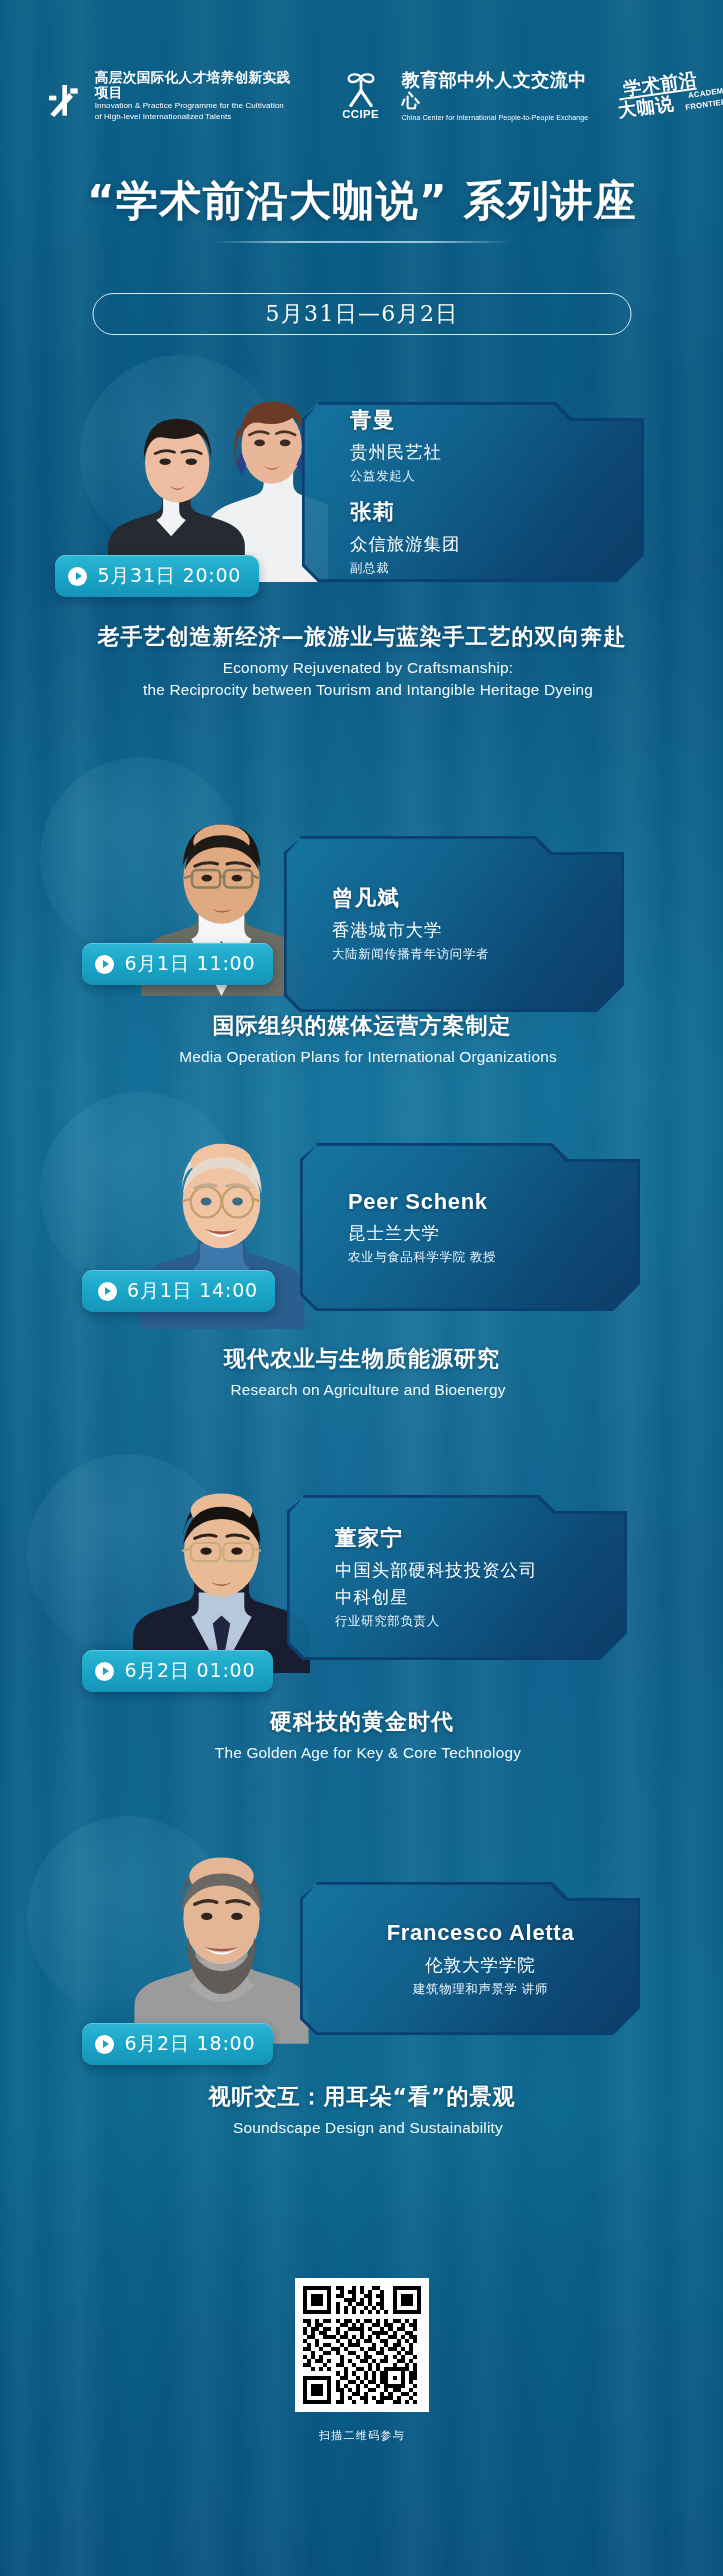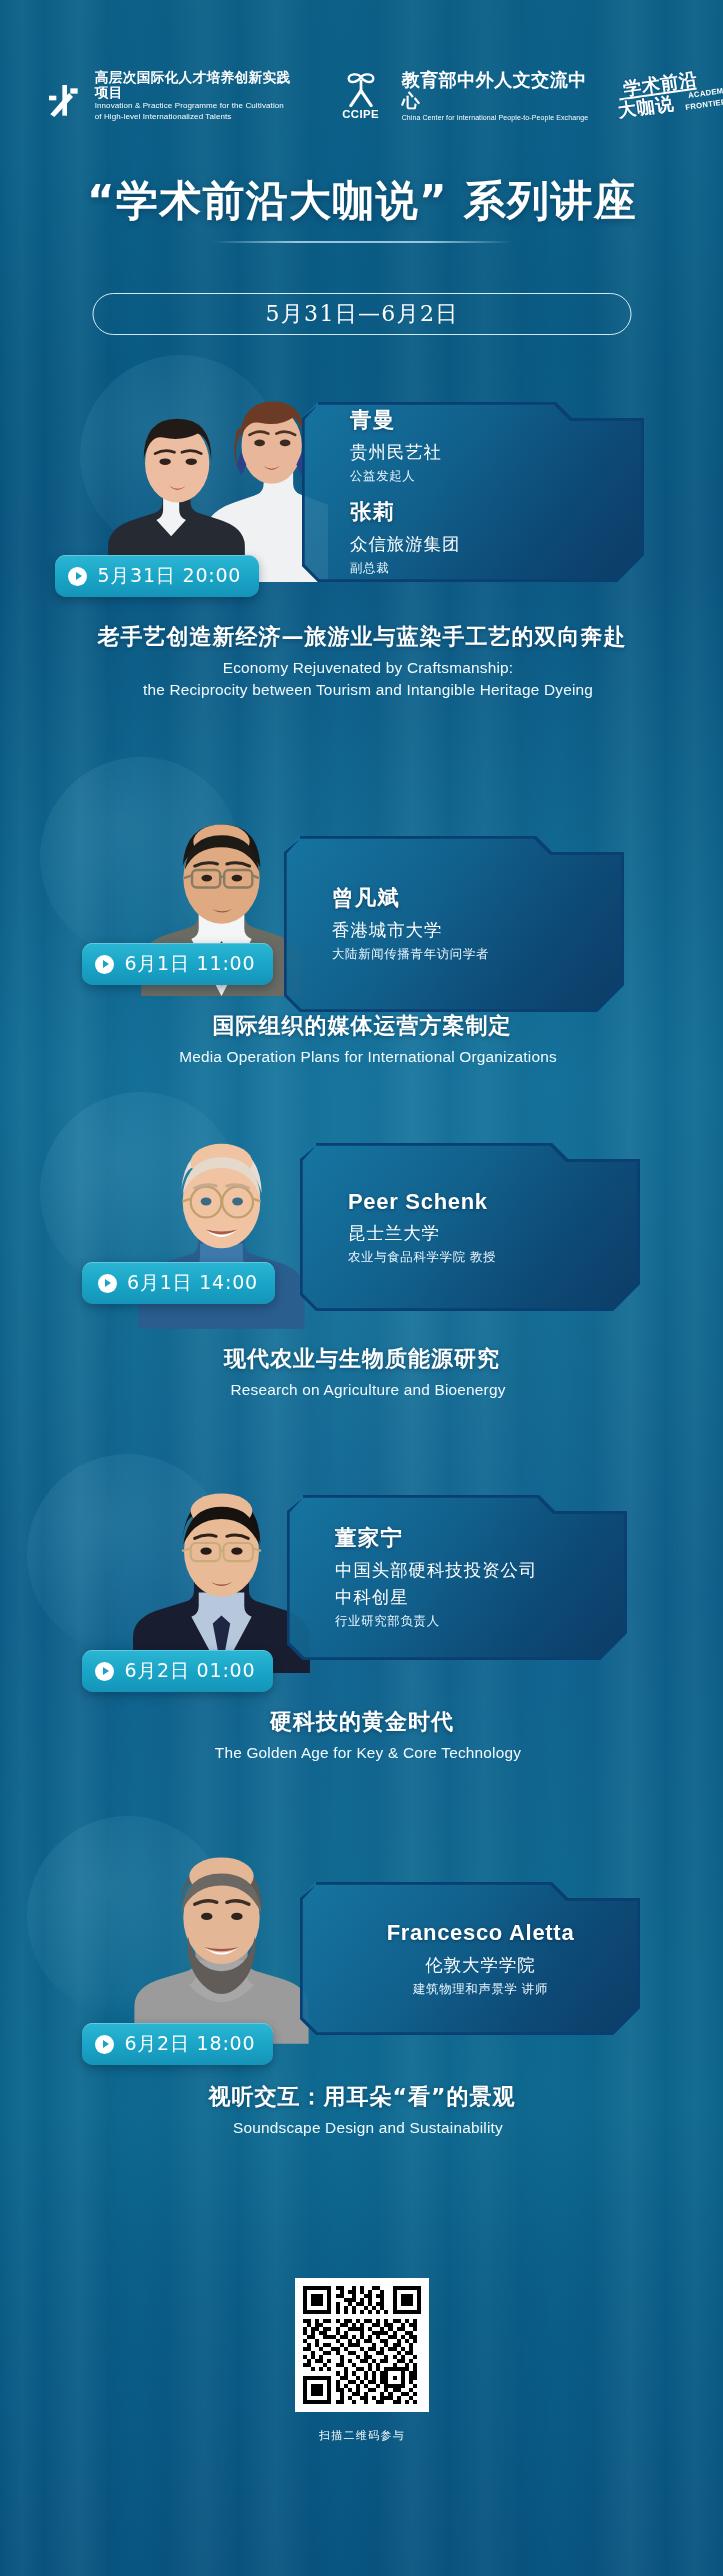--- a/index.html
+++ b/index.html
@@ -342,21 +342,21 @@
   <div class="card" style="left:300px;top:31px;width:340px;height:168px;">
     <div class="panel"></div>
     <div class="edge"></div>
     <div class="inner">
       <div class="sp-name latin">Peer Schenk</div>
       <div class="sp-org">昆士兰大学</div>
       <div class="sp-role">农业与食品科学学院 教授</div>
     </div>
   </div>
 
-  <div class="time-badge" style="left:82px;top:150px;padding-left:16px;">
+  <div class="time-badge" style="left:82px;top:158px;padding-left:16px;">
     <span class="play"></span>
     <span class="t">6月1日 14:00</span>
   </div>
 
   <div class="talk" style="top:233px;">
     <div class="cn">现代农业与生物质能源研究</div>
     <div class="en">Research on Agriculture and Bioenergy</div>
   </div>
 </div>
 

